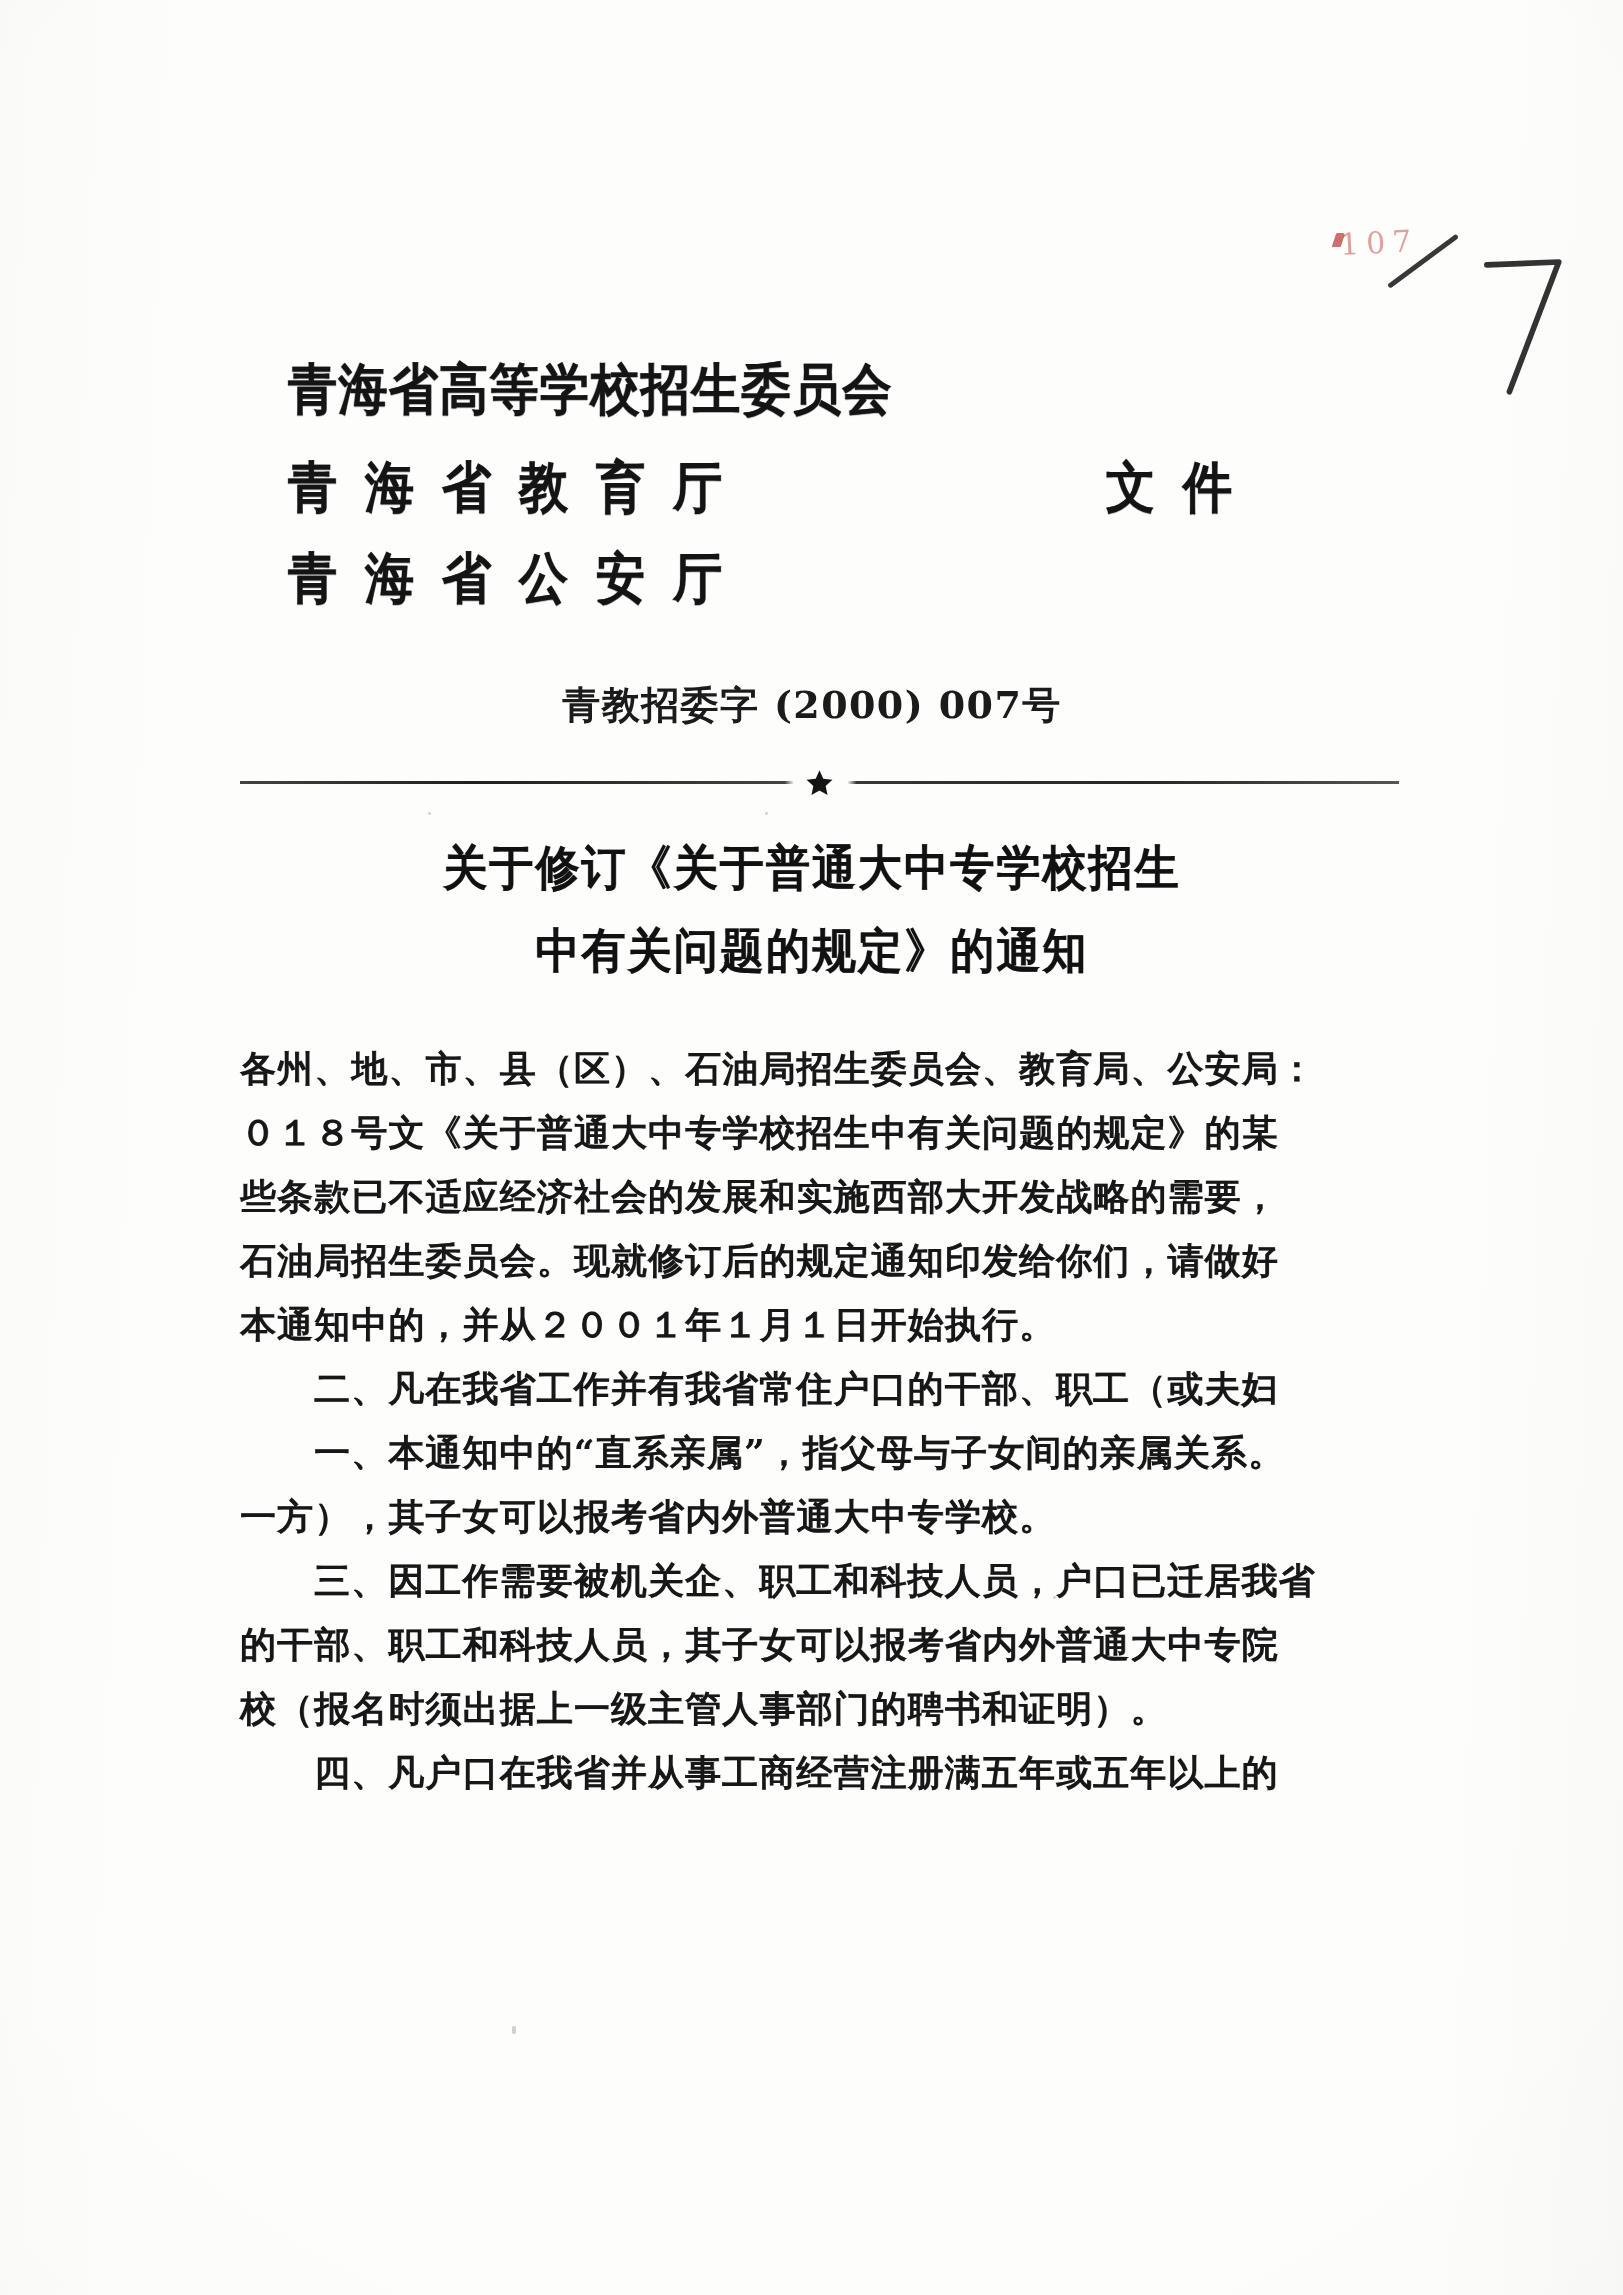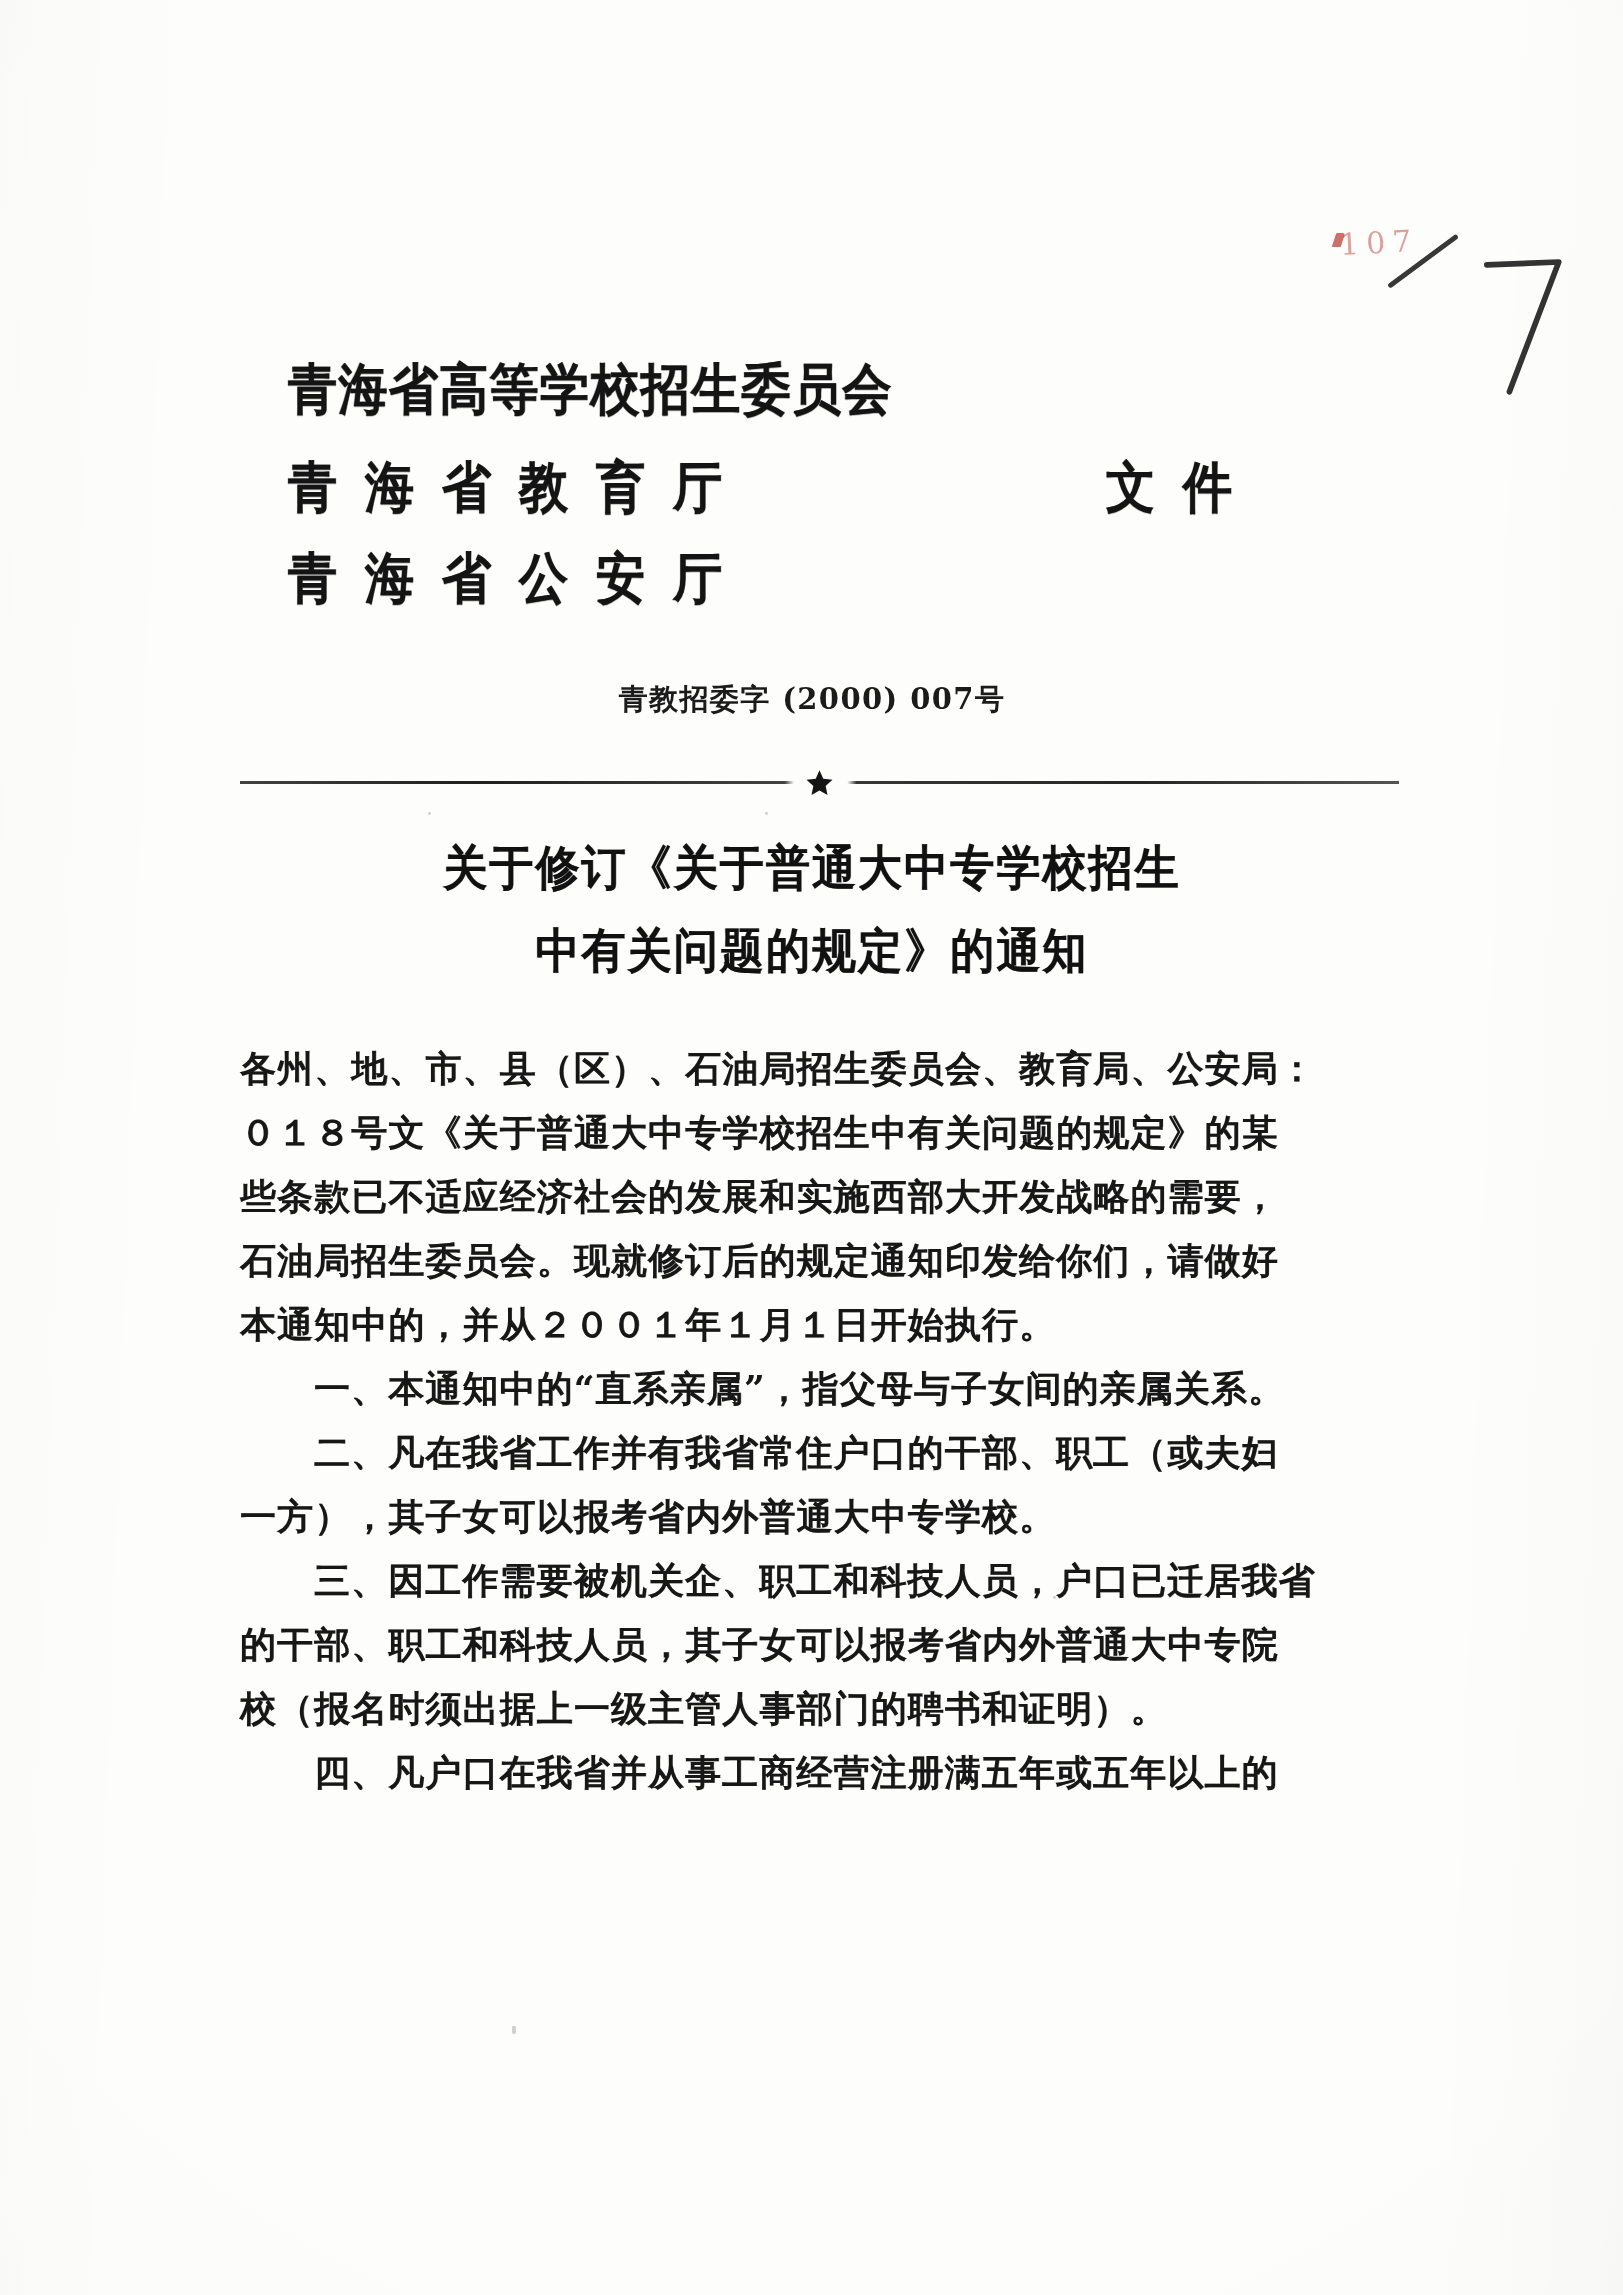--- a/index.html
+++ b/index.html
@@ -113,21 +113,21 @@
 
   
   .doc-number {
     position: absolute;
     left: 0;
     top: 680px;
     width: 100%;
     text-align: center;
     font-family: "DejaVu Serif", "Liberation Serif", serif;
     font-weight: 700;
-    font-size: 29px;
+    font-size: 38px;
     letter-spacing: 1.4px;
     color: #1b1b1b;
   }
 
   
   .divider {
     position: absolute;
     left: 240px;
     top: 780px;
     width: 1159px;
@@ -245,23 +245,23 @@
 
   <div class="body-block">
 
     <div class="body-line">各州、地、市、县（区）、石油局招生委员会、教育局、公安局：</div>
 
     <div class="body-line">０１８号文《关于普通大中专学校招生中有关问题的规定》的某</div>
     <div class="body-line">些条款已不适应经济社会的发展和实施西部大开发战略的需要，</div>
     <div class="body-line">石油局招生委员会。现就修订后的规定通知印发给你们，请做好</div>
     <div class="body-line">本通知中的，并从２００１年１月１日开始执行。</div>
 
+    <div class="body-line indent-1">二、凡在我省工作并有我省常住户口的干部、职工（或夫妇</div>
+
     <div class="body-line indent-1">一、本通知中的“直系亲属”，指父母与子女间的亲属关系。</div>
-
-    <div class="body-line indent-1">二、凡在我省工作并有我省常住户口的干部、职工（或夫妇</div>
     <div class="body-line">一方），其子女可以报考省内外普通大中专学校。</div>
 
     <div class="body-line indent-1">三、因工作需要被机关企、职工和科技人员，户口已迁居我省</div>
     <div class="body-line">的干部、职工和科技人员，其子女可以报考省内外普通大中专院</div>
     <div class="body-line">校（报名时须出据上一级主管人事部门的聘书和证明）。</div>
 
     <div class="body-line indent-1">四、凡户口在我省并从事工商经营注册满五年或五年以上的</div>
   </div>
 
   <div class="speck" style="left:512px; top:2026px; width:3.5px; height:7.8px; border-radius:1.4px;"></div>

